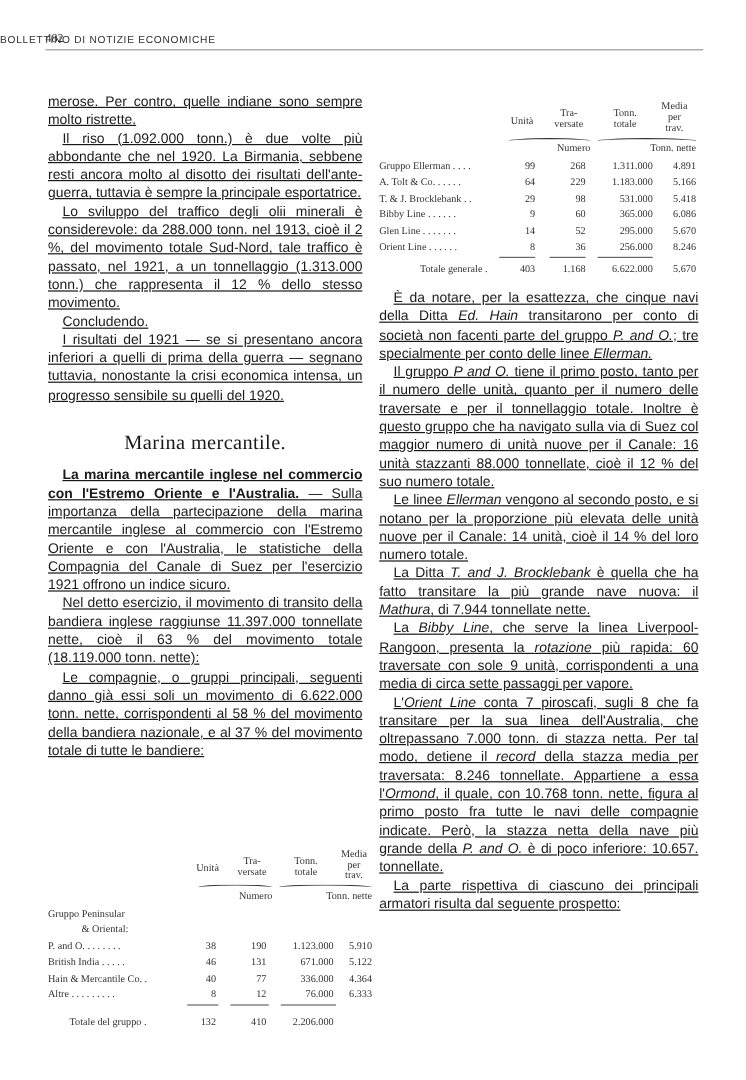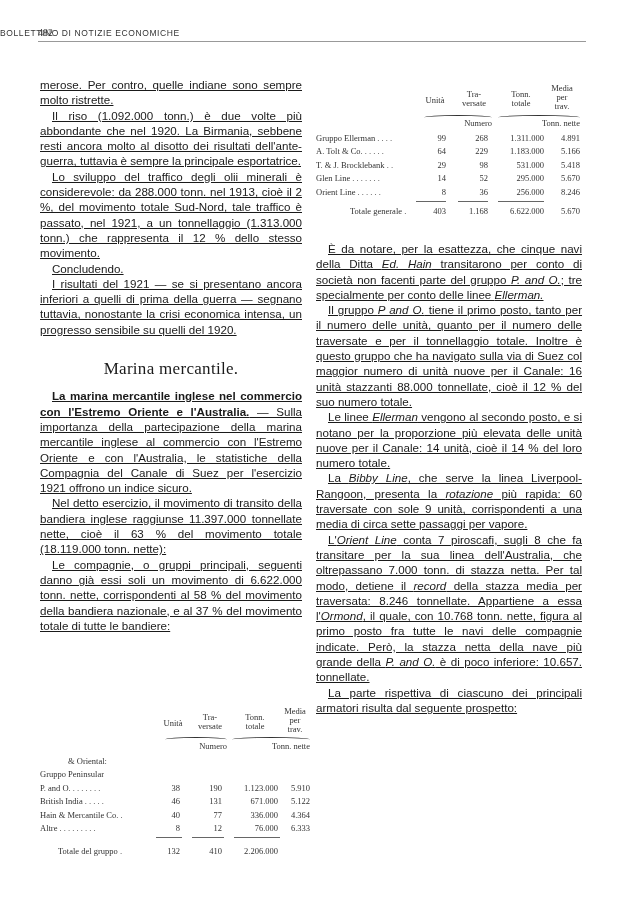--- a/index.html
+++ b/index.html
@@ -59,24 +59,24 @@
     <span style="left:193px;top:6px;width:44px;"><span style="position:static">Tonn.</span><br><span style="position:static">totale</span></span>
     <span style="left:238px;top:0px;width:34px;"><span style="position:static">Media</span><br><span style="position:static">per</span><br><span style="position:static">trav.</span></span>
     <i class="brace" style="left:125px;width:62px;top:30px;"></i>
     <i class="brace" style="left:192px;width:78px;top:30px;"></i>
   </div>
   <div class="sub">
     <span style="left:125px;width:62px;">Numero</span>
     <span style="left:192px;width:78px;">Tonn. nette</span>
   </div>
   <div class="row">
-      <span class="name" style="left:28px">&amp; Oriental:</span>
+      <span class="name">Gruppo Peninsular</span>
     </div>
   <div class="row">
-      <span class="name">Gruppo Peninsular</span>
+      <span class="name" style="left:28px">&amp; Oriental:</span>
     </div>
   <div class="row">
     <span class="name">P. and O. . . . . . . .</span>
     <span class="c" style="left:110px;width:30px">38</span>
     <span class="c" style="left:150px;width:32px">190</span>
     <span class="c" style="left:190px;width:48px">1.123.000</span>
     <span class="c" style="left:240px;width:30px">5.910</span>
   </div>
   <div class="row">
     <span class="name">British India . . . . .</span>
@@ -140,20 +140,27 @@
     <span class="c" style="left:232px;width:32px">5.166</span>
   </div>
   <div class="row">
     <span class="name">T. &amp; J. Brocklebank . .</span>
     <span class="c" style="left:100px;width:30px">29</span>
     <span class="c" style="left:140px;width:32px">98</span>
     <span class="c" style="left:180px;width:48px">531.000</span>
     <span class="c" style="left:232px;width:32px">5.418</span>
   </div>
   <div class="row">
+    <span class="name">Bibby Line . . . . . .</span>
+    <span class="c" style="left:100px;width:30px">9</span>
+    <span class="c" style="left:140px;width:32px">60</span>
+    <span class="c" style="left:180px;width:48px">365.000</span>
+    <span class="c" style="left:232px;width:32px">6.086</span>
+  </div>
+  <div class="row">
     <span class="name">Glen Line . . . . . . .</span>
     <span class="c" style="left:100px;width:30px">14</span>
     <span class="c" style="left:140px;width:32px">52</span>
     <span class="c" style="left:180px;width:48px">295.000</span>
     <span class="c" style="left:232px;width:32px">5.670</span>
   </div>
   <div class="row">
     <span class="name">Orient Line . . . . . .</span>
     <span class="c" style="left:100px;width:30px">8</span>
     <span class="c" style="left:140px;width:32px">36</span>
@@ -171,16 +178,17 @@
     <span class="c" style="left:140px;width:32px">1.168</span>
     <span class="c" style="left:180px;width:48px">6.622.000</span>
     <span class="c" style="left:232px;width:32px">5.670</span>
   </div>
 </div>
 
 <div class="col col-right">
   <p><span>È da notare, per la esattezza, che cinque navi della Ditta </span><em>Ed. Hain</em><span> transitarono per conto di società non facenti parte del gruppo </span><em>P. and O.</em><span>; tre specialmente per conto delle linee </span><em>Ellerman.</em></p>
   <p><span>Il gruppo </span><em>P and O.</em><span> tiene il primo posto, tanto per il numero delle unità, quanto per il numero delle traversate e per il tonnellaggio totale. Inoltre è questo gruppo che ha navigato sulla via di Suez col maggior numero di unità nuove per il Canale: 16 unità stazzanti 88.000 tonnellate, cioè il 12 % del suo numero totale.</span></p>
   <p><span>Le linee </span><em>Ellerman</em><span> vengono al secondo posto, e si notano per la proporzione più elevata delle unità nuove per il Canale: 14 unità, cioè il 14 % del loro numero totale.</span></p>
+  <p><span>La Ditta </span><em>T. and J. Brocklebank</em><span> è quella che ha fatto transitare la più grande nave nuova: il </span><em>Mathura</em><span>, di 7.944 tonnellate nette.</span></p>
   <p><span>La </span><em>Bibby Line</em><span>, che serve la linea Liverpool-Rangoon, presenta la </span><em>rotazione</em><span> più rapida: 60 traversate con sole 9 unità, corrispondenti a una media di circa sette passaggi per vapore.</span></p>
   <p><span>L'</span><em>Orient Line</em><span> conta 7 piroscafi, sugli 8 che fa transitare per la sua linea dell'Australia, che oltrepassano 7.000 tonn. di stazza netta. Per tal modo, detiene il </span><em>record</em><span> della stazza media per traversata: 8.246 tonnellate. Appartiene a essa l'</span><em>Ormond</em><span>, il quale, con 10.768 tonn. nette, figura al primo posto fra tutte le navi delle compagnie indicate. Però, la stazza netta della nave più grande della </span><em>P. and O.</em><span> è di poco inferiore: 10.657. tonnellate.</span></p>
   <p>La parte rispettiva di ciascuno dei principali armatori risulta dal seguente prospetto:</p>
 </div>
 
 </body></html>

